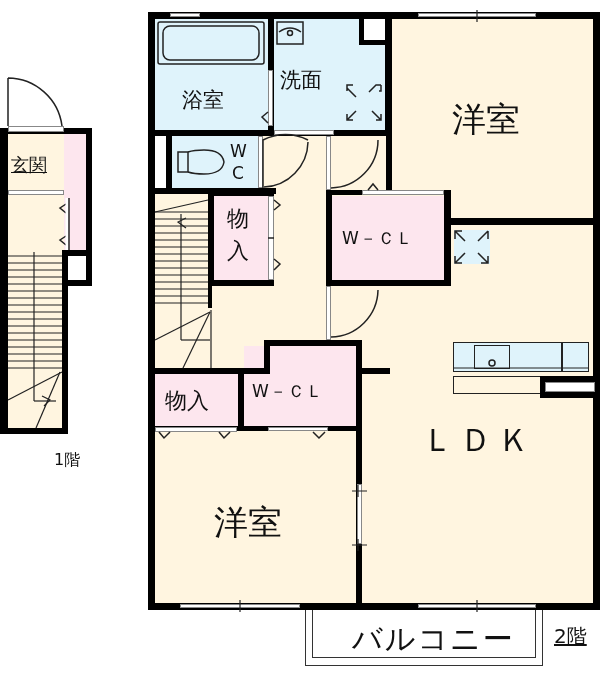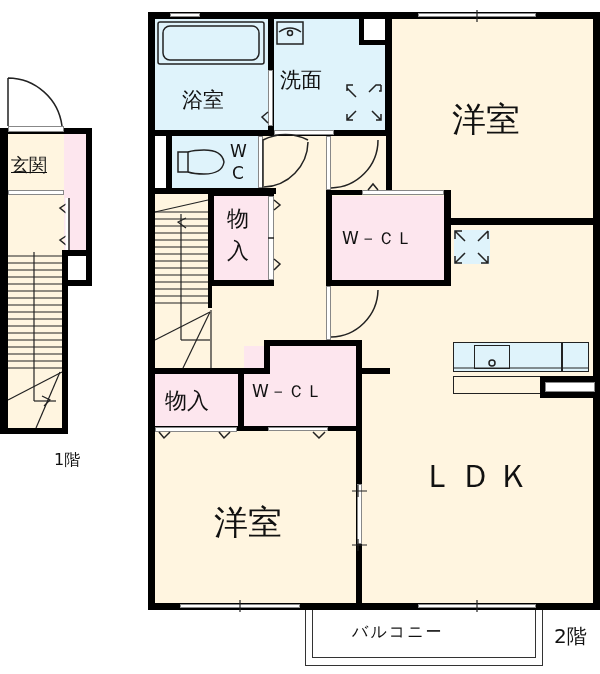--- a/index.html
+++ b/index.html
@@ -232,17 +232,17 @@
   <span class="label" style="left:182px;top:90px;font-size:21px;">浴室</span>
   <span class="label" style="left:280px;top:70px;font-size:21px;text-align:right;">洗面</span>
   <span class="label" style="left:230px;top:143px;font-size:17px;">W</span>
   <span class="label" style="left:232px;top:165px;font-size:17px;">C</span>
   <span class="label" style="left:452px;top:102px;font-size:34px;">洋室</span>
   <span class="label" style="left:227px;top:208px;font-size:22px;">物</span>
   <span class="label" style="left:227px;top:240px;font-size:22px;">入</span>
   <span class="label" style="left:342px;top:230px;font-size:17px;letter-spacing:1px;">W－ＣＬ</span>
   <span class="label" style="left:165px;top:390px;font-size:22px;">物入</span>
   <span class="label" style="left:252px;top:383px;font-size:17px;letter-spacing:1px;">W－ＣＬ</span>
-  <span class="label" style="left:422px;top:424px;font-size:32px;letter-spacing:6px;margin-top:36px;">ＬＤＫ</span>
+  <span class="label" style="left:422px;top:424px;font-size:32px;letter-spacing:6px;">ＬＤＫ</span>
   <span class="label" style="left:214px;top:505px;font-size:34px;">洋室</span>
-  <span class="label" style="left:352px;top:624px;font-size:16px;letter-spacing:2px;">バルコニー</span>
-  <span class="label" style="left:554px;top:626px;font-size:20px;">2階</span>
+  <span class="label" style="left:352px;top:624px;font-size:30px;letter-spacing:2px;">バルコニー</span>
+  <span class="label" style="left:554px;top:626px;font-size:20px;text-decoration:underline;">2階</span>
 </div>
 
 </body></html>

